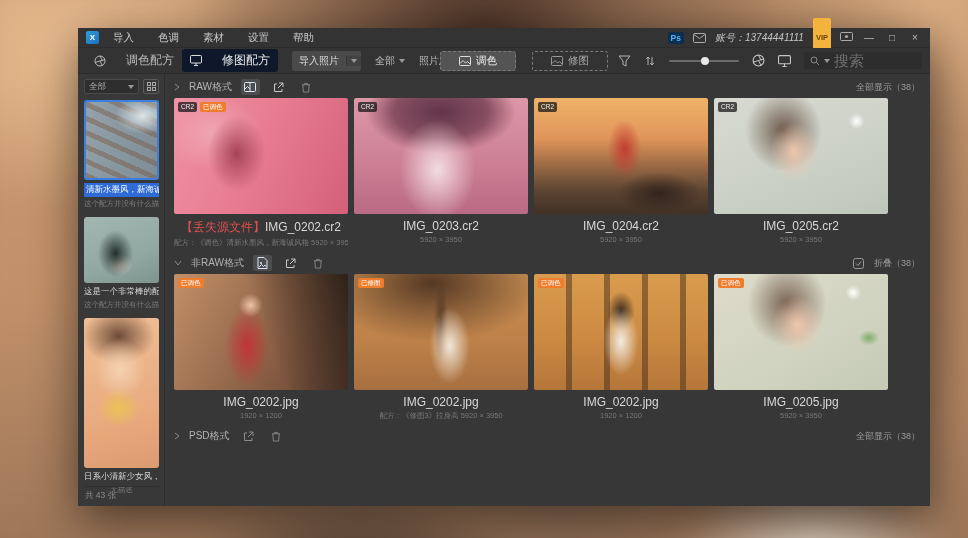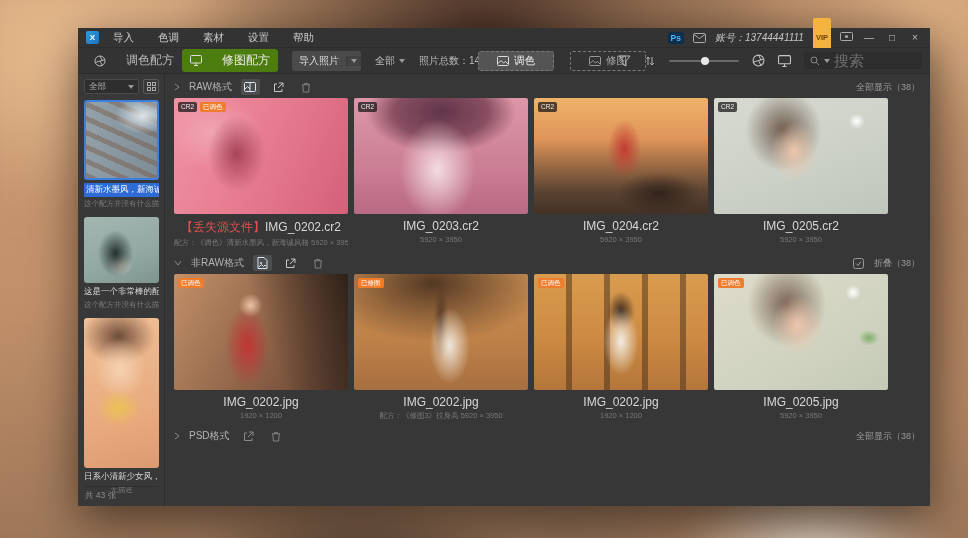--- a/index.html
+++ b/index.html
@@ -34,28 +34,28 @@
   .ps-badge { background:#0d2f4e; color:#4db5ff; font-size:8.5px; font-weight:bold; padding:1px 3px; border-radius:2px; }
   .account { color:#c3c3c3; font-size:10px;font-style:italic; }
   .vip-badge { background:#f3b33c; color:#6e4300; font-size:7.5px; font-weight:bold; padding:15px 3px; border-radius:2px; }
   .winbtn { color:#bbb; font-size:10px; width:14px; text-align:center; }
   .ico { display:inline-flex; align-items:center; justify-content:center; }
   .ico svg { display:block; }
 
   
   .toolbar { height:26px; background:#333; display:flex; align-items:center; padding:0 8px; flex:none; border-bottom:1px solid #2b2b2b; position:relative; }
   .mode-tab { display:flex; align-items:center; gap:20px; padding:3px 8px; border-radius:3px; color:#b9b9b9; font-size:12px; }
-  .mode-tab.active { background:#4d7c0f; color:#e8e8e8; }
+  .mode-tab.active { background:#0f172a; color:#e8e8e8; }
   .import-btn { display:flex; align-items:center; background:#4a4a4a; border-radius:2px; margin-left:14px; overflow:hidden; }
   .import-btn .txt { padding:3px 7px; font-size:10px; color:#ddd; }
   .import-btn .drop { padding:3px 4px; background:#424242; border-left:1px solid #383838; display:flex; }
   .scope-dd { display:flex; align-items:center; gap:4px; margin-left:14px; color:#bbb; font-size:10px; }
   .caret { width:0; height:0; border-left:3px solid transparent; border-right:3px solid transparent; border-top:4px solid #999; }
   .total { margin-left:14px; color:#bbb; font-size:10px; }
-  .center-btns { position:absolute; left:372px; top:3px; display:flex; gap:16px;padding-left:28px; }
+  .center-btns { position:absolute; left:362px; top:3px; display:flex; gap:16px; }
   .dash-btn { display:flex; align-items:center; gap:5px; border:1px dashed #7a7a7a; border-radius:3px; padding:2px 18px; font-size:10.5px; color:#a9a9a9; }
   .dash-btn.active { background:#545454; color:#eee; }
   .right-tools { margin-left:auto; display:flex; align-items:center; gap:13px; }
   .slider { width:70px; height:10px; position:relative; }
   .slider .track { position:absolute; top:4.5px; left:0; right:0; height:1.5px; background:#6a6a6a; border-radius:1px; }
   .slider .thumb { position:absolute; top:1px; left:32px; width:8px; height:8px; border-radius:50%; background:#e8e8e8; }
   .search { display:flex; align-items:center; gap:4px; background:#2d2d2d; border-radius:3px; height:17px; padding:0 6px; width:118px; }
   .search input { background:transparent; border:none; outline:none; color:#ccc; font-size:15px; width:60px; }
   .search input::placeholder { color:#6f6f6f; }
 

